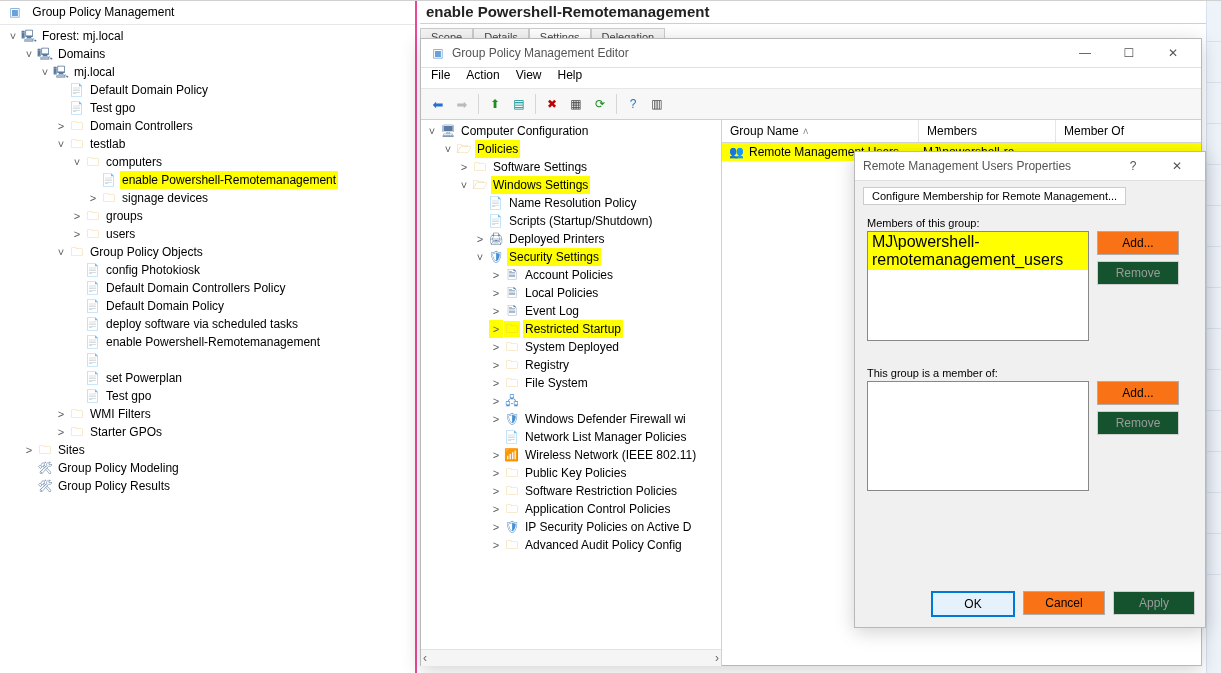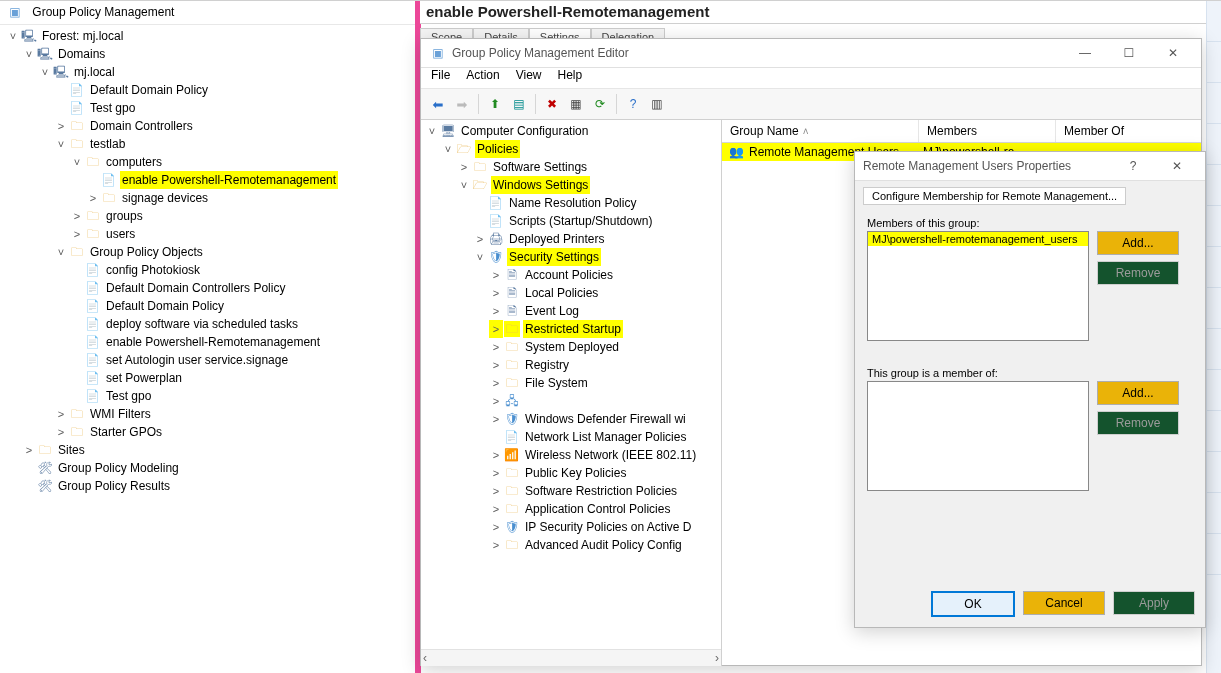--- a/index.html
+++ b/index.html
@@ -1,17 +1,17 @@
 <!DOCTYPE html>
 <html><head>
 <meta charset="utf-8">
 <style>
 html,body{margin:0;padding:0;font-family:"Segoe UI",Tahoma,sans-serif;font-size:12px;color:#000;background:#fff}
 .root{position:relative;width:1221px;height:673px;overflow:hidden;border-top:1px solid #d0d0d0}
-.left-pane{position:absolute;left:0;top:0;width:415px;height:673px;background:#fff;border-right:6px solid #ec4899}
+.left-pane{position:absolute;left:0;top:0;width:415px;height:673px;background:#fff;border-right:2px solid #ec4899}
 .gpm-title{height:23px;line-height:23px;padding-left:6px;background:#fff;border-bottom:1px solid #e8e8e8}
 .gpm-title .ic{margin-right:4px}
 .tree{padding:2px 0 2px 0;overflow:auto;height:640px}
 .row{display:flex;align-items:center;height:18px;line-height:18px;white-space:nowrap;padding-right:6px}
 .exp{width:14px;text-align:center;color:#5b5b5b;user-select:none;font-size:11px;display:inline-block}
 .ic{width:16px;height:16px;display:inline-flex;align-items:center;justify-content:center;margin:0 3px 0 1px;font-size:12px}
 .lbl{padding:0 2px}
 .hl{background:#ffff00}
 .sel{background:#ffff00}
 .right-header{position:absolute;left:420px;top:0;height:22px;line-height:22px;font-weight:700;font-size:15px;color:#222;padding-left:6px;width:790px;border-bottom:1px solid #d0d0d0;background:#fff}
@@ -42,24 +42,24 @@
 .sorticon{margin-left:4px;color:#888;font-size:10px}
 .hlrow{display:flex;align-items:center;height:18px;background:#ffff00;padding-left:6px}
 .hlrow .ic{margin-right:4px}
 .props{position:absolute;right:15px;top:150px;width:350px;height:475px;border:1px solid #b8b8b8;background:#f0f0f0;box-shadow:0 4px 18px rgba(0,0,0,.18)}
 .props .titlebar{background:#fff}
 .ptab{margin:6px 8px 0 8px;background:#fff;border:1px solid #ccc;display:inline-block;padding:2px 8px;font-size:11px}
 .pbody{padding:6px 12px 0 12px}
 .glabel{margin:6px 0 2px 0;font-size:11px}
 .listwrap{display:flex;gap:8px;align-items:flex-start}
 .listbox{width:220px;height:108px;background:#fff;border:1px solid #888}
-.listitem{padding:1px 4px;font-size:11px}
+.listitem{padding:1px 4px;font-size:16px}
 .listitem.sel{background:#ffff00}
 .btncol{display:flex;flex-direction:column;gap:6px}
-.wbtn{width:80px;height:22px;border:1px solid #adadad;background:#eab308;display:flex;align-items:center;justify-content:center;font-size:12px}
+.wbtn{width:80px;height:22px;border:1px solid #adadad;background:#f97316;display:flex;align-items:center;justify-content:center;font-size:12px}
 .wbtn.dis{color:#9b9b9b;border-color:#cfcfcf;background:#14532d}
 .wbtn.def{border:2px solid #0078d7;background:#e5f1fb}
 .dlgbtns{position:absolute;bottom:10px;right:10px;display:flex;gap:8px}
 
 .fld{color:#e8b756}
 .fld-open{color:#e8b756}
 .gpo{color:#6aa1d8}
 .gear{color:#5a7aa0}
 .users{color:#3a8a3a}
 .shield{color:#4a8fd0}
@@ -163,21 +163,20 @@
       <div class="row" style="padding-left:84px">
           <span class="ic doc">📄</span>
           <span class="lbl">deploy software via scheduled tasks</span>
         </div>
       <div class="row" style="padding-left:84px">
           <span class="ic doc">📄</span>
           <span class="lbl">enable Powershell-Remotemanagement</span>
         </div>
       <div class="row" style="padding-left:84px">
           <span class="ic doc">📄</span>
-          <span class="lbl">set Autologin user service.signage</span>
         </div>
       <div class="row" style="padding-left:84px">
           <span class="ic doc">📄</span>
           <span class="lbl">set Powerplan</span>
         </div>
       <div class="row" style="padding-left:84px">
           <span class="ic doc">📄</span>
           <span class="lbl">Test gpo</span>
         </div>
       <div class="row" style="padding-left:54px">

